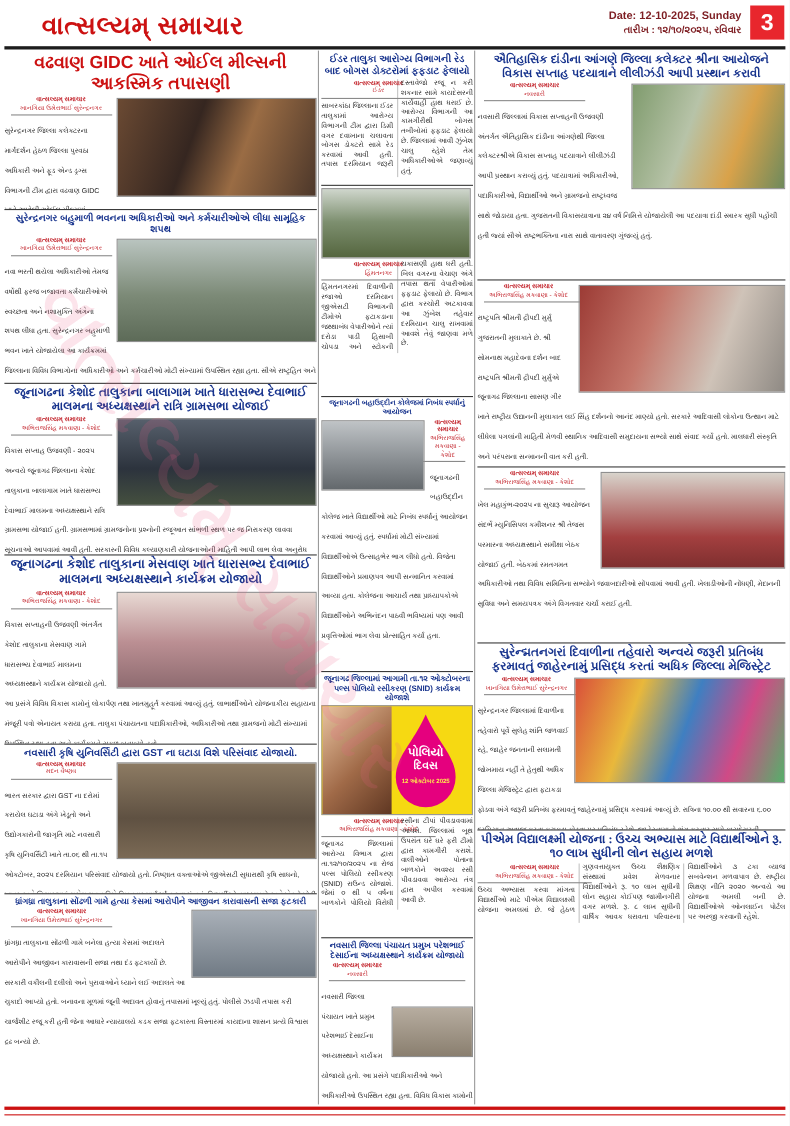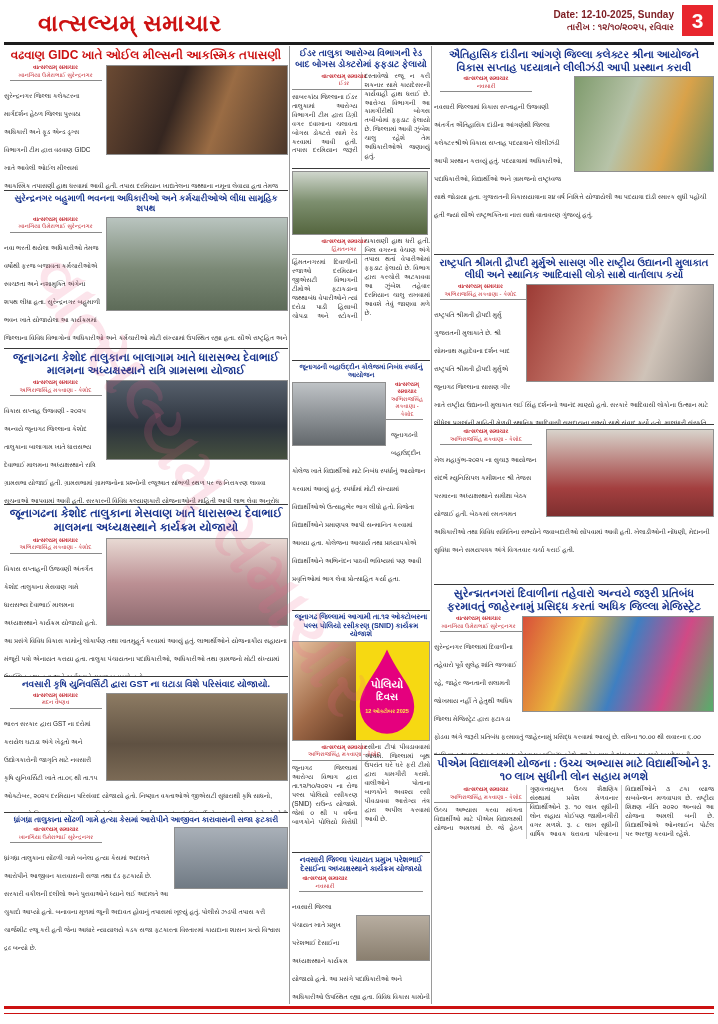--- a/index.html
+++ b/index.html
@@ -32,21 +32,21 @@
   .byline .b1{font-weight:700;}
   .byline.left{margin:1px 4px 3px 6px;width:92px;}
   .body{font-size:6.4px;line-height:1.4;text-align:justify;color:#191919;}
   .photo{border:1px solid #8f8f8f;box-sizing:border-box;}
   .fr{float:right;margin:1px 0 3px 5px;}
   .fl{float:left;margin:1px 5px 3px 0;}
   .cols2{column-count:2;column-gap:7px;column-rule:1px solid #c4c4c4;}
   .cols3{column-count:3;column-gap:7px;column-rule:1px solid #c4c4c4;}
 
   
-  #a0 .hl{font-size:12px;} #a1 .hl{font-size:8.6px;} #a2 .hl{font-size:11px;}
+  #a0 .hl{font-size:16px;} #a1 .hl{font-size:8.6px;} #a2 .hl{font-size:11px;}
   #a3 .hl{font-size:11.5px;} #a4 .hl{font-size:9px;} #a5 .hl{font-size:7.6px;}
   #a6 .hl{font-size:9px;} #a7 .hl{font-size:8px;} #a8 .hl{font-size:6.6px;}
   #a9 .hl{font-size:7.2px;} #a10 .hl{font-size:7.6px;}
   #a11 .hl{font-size:10.5px;} #a12 .hl{font-size:10px;} #a13 .hl{font-size:12px;}
   #a14 .hl{font-size:11px;} #a15 .hl{font-size:11px;font-family:Liberation Serif, serif;}
 
   
   .phA0{background:linear-gradient(110deg,#6b4a33,#352620 38%,#9a6c44 62%,#4c372a);}
   .phA1{background:linear-gradient(180deg,#b9c4bf,#7c8a77 55%,#5d6b58);}
   .phA2{background:linear-gradient(180deg,#57606c,#2c333d 58%,#45503f);}
@@ -236,21 +236,20 @@
       <div class="photo fr phC1" style="width:140px;height:96px"></div>
       <div class="byline left">
         <div class="b1">વાત્સલ્યમ્ સમાચાર</div>
         <div class="b2">નવસારી</div>
       </div>
       <span class="body">નવસારી જિલ્લામાં વિકાસ સપ્તાહની ઉજવણી અંતર્ગત ઐતિહાસિક દાંડીના આંગણેથી જિલ્લા કલેક્ટરશ્રીએ વિકાસ સપ્તાહ પદયાત્રાને લીલીઝંડી આપી પ્રસ્થાન કરાવ્યું હતું. પદયાત્રામાં અધિકારીઓ, પદાધિકારીઓ, વિદ્યાર્થીઓ અને ગ્રામજનો રાષ્ટ્રધ્વજ સાથે જોડાયા હતા. ગુજરાતની વિકાસયાત્રાના ૨૪ વર્ષ નિમિત્તે યોજાયેલી આ પદયાત્રા દાંડી સ્મારક સુધી પહોંચી હતી જ્યાં સૌએ રાષ્ટ્રભક્તિના નારા સાથે વાતાવરણ ગુંજવ્યું હતું.</span>
     </div>
   </div>
 
   <div class="art" id="a12" style="left:434px;top:254px;width:280px;height:170px">
-    <div class="hl">રાષ્ટ્રપતિ શ્રીમતી દ્રૌપદી મુર્મુએ સાસણ ગીર રાષ્ટ્રીય ઉદ્યાનની મુલાકાત લીધી અને સ્થાનિક આદિવાસી લોકો સાથે વાર્તાલાપ કર્યો</div>
     <div>
       <div class="photo fr phC2" style="width:188px;height:98px"></div>
       <div class="byline left">
         <div class="b1">વાત્સલ્યમ્ સમાચાર</div>
         <div class="b2">અભિરાજસિંહ મકવાણા - કેશોદ</div>
       </div>
       <span class="body">રાષ્ટ્રપતિ શ્રીમતી દ્રૌપદી મુર્મુ ગુજરાતની મુલાકાતે છે. શ્રી સોમનાથ મહાદેવના દર્શન બાદ રાષ્ટ્રપતિ શ્રીમતી દ્રૌપદી મુર્મુએ જૂનાગઢ જિલ્લાના સાસણ ગીર ખાતે રાષ્ટ્રીય ઉદ્યાનની મુલાકાત લઈ સિંહ દર્શનનો આનંદ માણ્યો હતો. સરકારે આદિવાસી લોકોના ઉત્થાન માટે લીધેલા પગલાંની માહિતી મેળવી સ્થાનિક આદિવાસી સમુદાયના સભ્યો સાથે સંવાદ કર્યો હતો. માલધારી સંસ્કૃતિ અને પરંપરાના સન્માનની વાત કરી હતી.</span>
     </div>
   </div>
 

